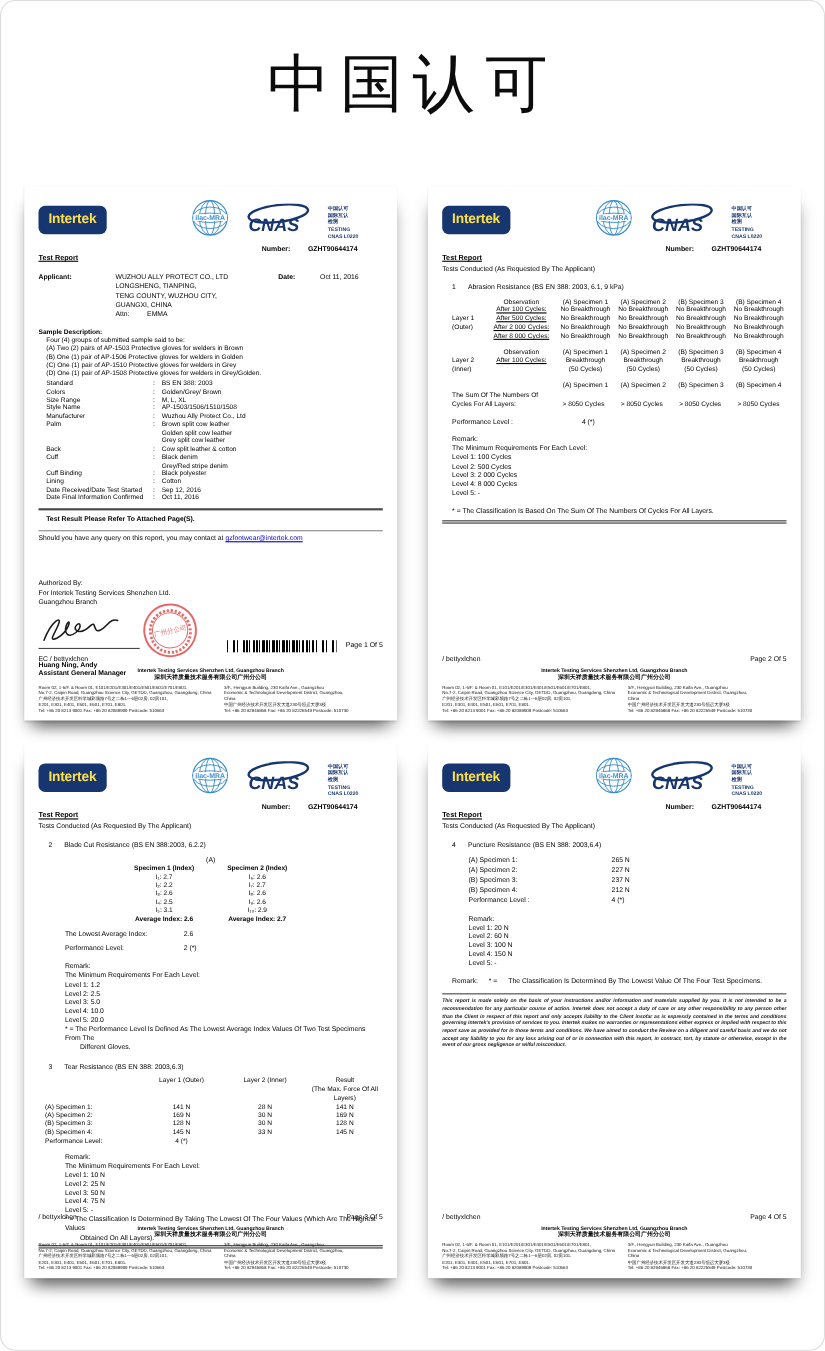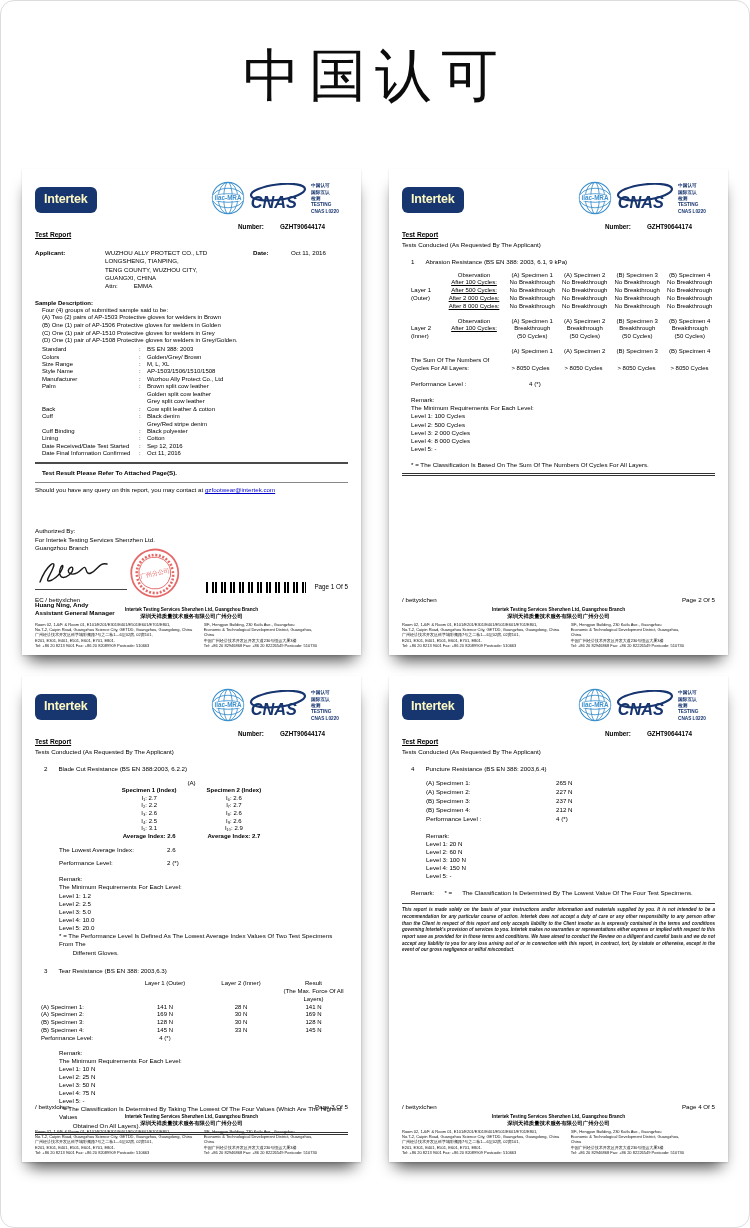--- a/index.html
+++ b/index.html
@@ -11,23 +11,23 @@
     display:grid; grid-template-columns:339px 339px; gap:21px 28px; }
   .doc { position:relative; width:339px; height:486px; background:#fff; padding:10px 13px;
     font-size:6.2px; line-height:1.35;
     box-shadow:0 1px 2px rgba(0,0,0,.15), 4px 12px 14px -7px rgba(0,0,0,.4), -4px 12px 14px -7px rgba(0,0,0,.4); }
   .pre { white-space:pre-line; }
   .prewrap { white-space:pre-wrap; }
   .b { font-weight:bold; }
 
   
   .doc-head { position:relative; height:52px; }
-  .intertek-badge { display:inline-block; margin-top:8px; background:#17356f; color:#fef9c3;
+  .intertek-badge { display:inline-block; margin-top:8px; background:#17356f; color:#fde047;
     font-weight:bold; font-size:12.5px; letter-spacing:-.2px; padding:4px 9px 5px; border-radius:6px; }
-  .head-logos { position:absolute; top:2px; right:3px; display:flex; gap:4px; align-items:center; }
+  .head-logos { position:absolute; top:2px; right:16px; display:flex; gap:16px; align-items:flex-end; }
   .accred { font-size:4.7px; font-weight:bold; color:#17356f; line-height:1.35; width:34px; }
   .num-row { position:absolute; top:44px; left:203px; display:flex; gap:16px; font-weight:bold; font-size:6.3px; }
   .tr-label { font-weight:bold; text-decoration:underline; font-size:6.6px; }
   .tc-label { font-size:6.2px; margin-top:1px; }
 
   
   .applicant-row { display:flex; margin-top:9px; }
   .applicant-row .lab { width:70px; font-weight:bold; }
   .applicant-row .addr { width:130px; }
   .applicant-row .datelab { width:38px; font-weight:bold; margin-left:18px; }

